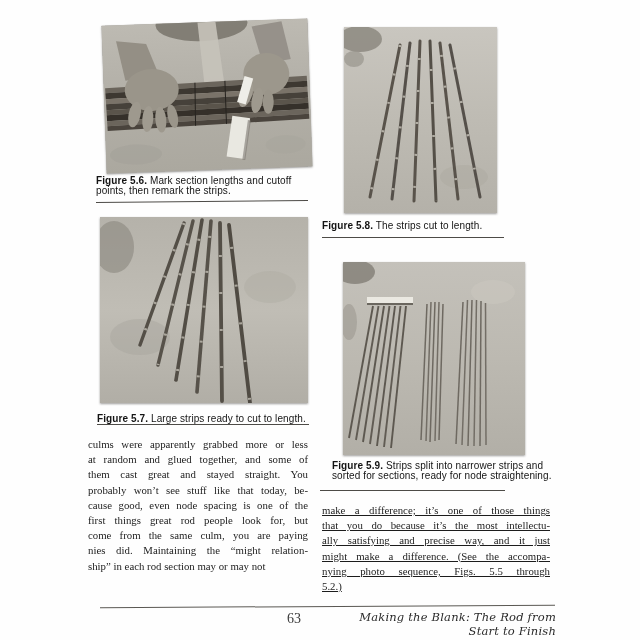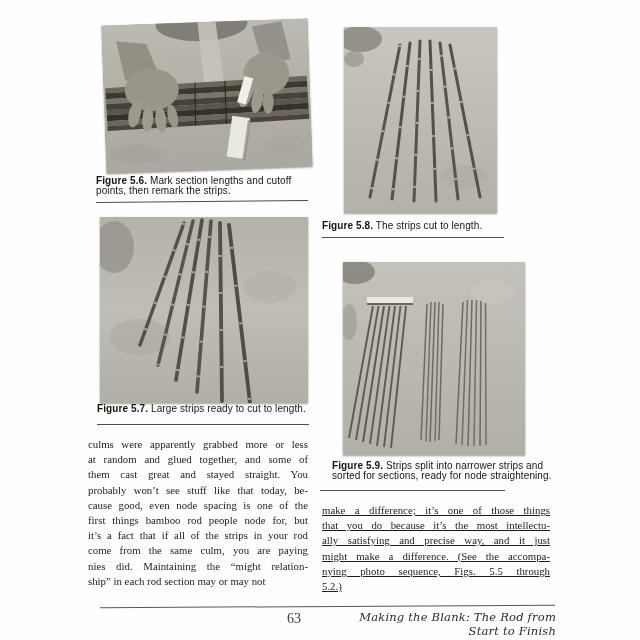--- a/index.html
+++ b/index.html
@@ -121,21 +121,21 @@
       <line x1="84" y1="6" x2="40" y2="128" stroke="#bab6ac" stroke-width="3" stroke-dasharray="2 26"></line>
       <line x1="93" y1="4" x2="58" y2="148" stroke="#bab6ac" stroke-width="3" stroke-dasharray="2 29" stroke-dashoffset="8"></line>
       <line x1="102" y1="3" x2="76" y2="163" stroke="#bab6ac" stroke-width="3" stroke-dasharray="2 31" stroke-dashoffset="14"></line>
       <line x1="111" y1="4" x2="97" y2="175" stroke="#bab6ac" stroke-width="3" stroke-dasharray="2 33" stroke-dashoffset="20"></line>
       <line x1="120" y1="6" x2="122" y2="184" stroke="#bab6ac" stroke-width="3" stroke-dasharray="2 35" stroke-dashoffset="5"></line>
       <line x1="129" y1="8" x2="150" y2="186" stroke="#bab6ac" stroke-width="3" stroke-dasharray="2 36" stroke-dashoffset="16"></line>
     </g>
   </svg>
 </div>
 
-<div class="abs caption" style="left:97px; top:404px; width:214px;">
+<div class="abs caption" style="left:97px; top:414px; width:214px;">
   <span class="cap-label">Figure 5.7.</span>
   <span>Large strips ready to cut to length.</span>
 </div>
 <div class="abs rule" style="left:97px; top:424px; width:212px;"></div>
 
 <div class="abs photo" style="left:344px; top:27px; width:153px; height:186px;">
   <svg viewBox="0 0 153 186">
     <defs>
       <linearGradient id="g58" x1="0" y1="0" x2="0" y2="1">
         <stop offset="0" stop-color="#c9c6bf"></stop>
@@ -222,22 +222,21 @@
   <span>Strips split into narrower strips and sorted for sections, ready for node straightening.</span>
 </div>
 <div class="abs rule" style="left:320px; top:490px; width:185px;"></div>
 
 <div class="abs col" style="left:88px; top:437px; width:220px;">
   <div class="bline">culms were apparently grabbed more or less</div>
   <div class="bline">at random and glued together, and some of</div>
   <div class="bline">them cast great and stayed straight. You</div>
   <div class="bline">probably won’t see stuff like that today, be-</div>
   <div class="bline">cause good, even node spacing is one of the</div>
-  <div class="bline">first things bamboo rod people node for, but</div>
-  <div class="bline">it’s a fact that if all of the strips in your rod</div>
+  <div class="bline">first things great rod people look for, but</div>
   <div class="bline">come from the same culm, you are paying</div>
   <div class="bline">nies did. Maintaining the “might relation-</div>
   <div class="bline">ship” in each rod section may or may not</div>
 </div>
 
 <div class="abs col" style="left:322px; top:503px; width:228px;text-decoration:underline;">
   <div class="bline">make a difference; it’s one of those things</div>
   <div class="bline">that you do because it’s the most intellectu-</div>
   <div class="bline">ally satisfying and precise way, and it just</div>
   <div class="bline">might make a difference. (See the accompa-</div>

